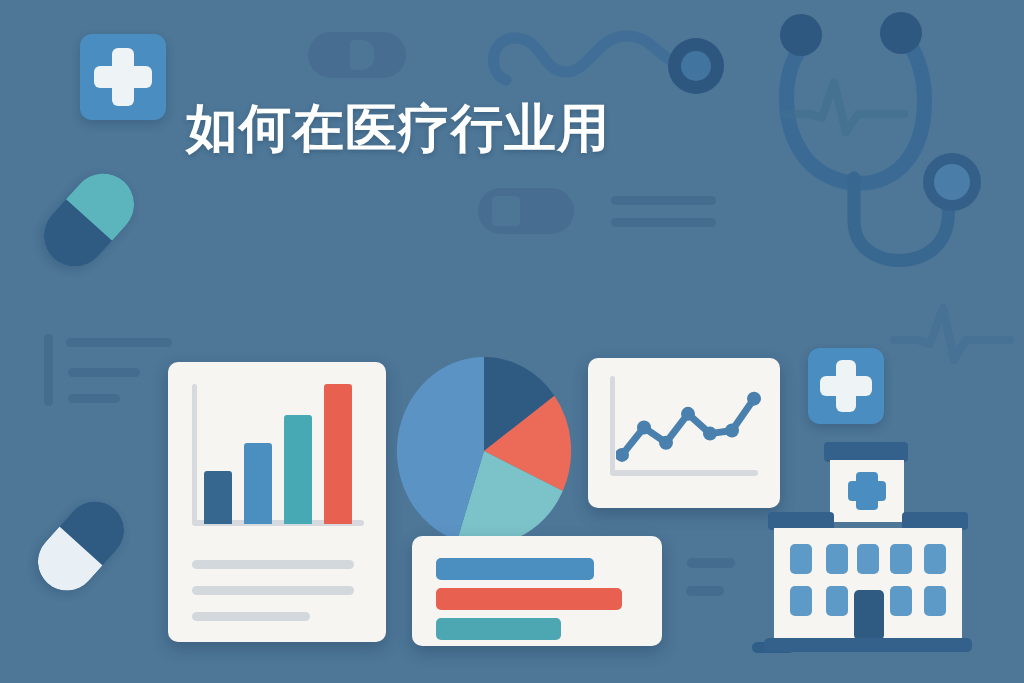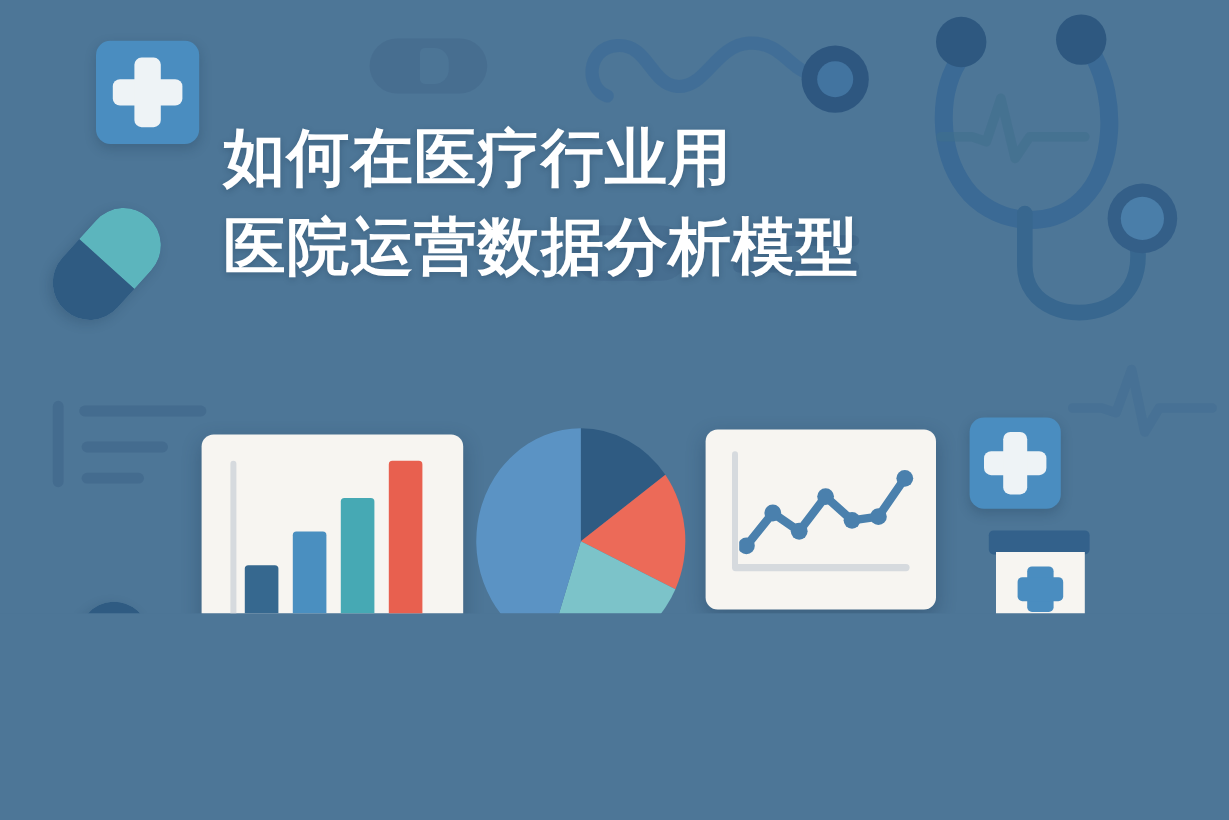--- a/index.html
+++ b/index.html
@@ -3,23 +3,24 @@
 <meta charset="utf-8">
 <style>
   * { margin:0; padding:0; box-sizing:border-box; }
   html,body { width:1024px; height:683px; overflow:hidden; }
   body {
     font-family:"Liberation Sans","DejaVu Sans",sans-serif;
     background:#4d7697;
   }
   #stage {
     position:relative;
-    width:1024px; height:511px;
+    width:1024px; height:683px;
     background:#4d7697;
     overflow:hidden;
+    font-family:Liberation Mono, monospace;
   }
 
   
   .deco { position:absolute; }
 
   .deco-pill-cap {
     background:#44688a; border-radius:999px; opacity:.55;
   }
   .deco-line { background:#41688c; border-radius:999px; opacity:.72; }
   .deco-vbar { background:#41688c; border-radius:999px; opacity:.72; }
@@ -165,21 +166,20 @@
     <div class="cross-arm-v" style="left:32px; top:14px; width:22px; height:58px;"></div>
   </div>
 
   <div class="cross-box" style="left:808px; top:348px; width:76px; height:76px;">
     <div class="cross-arm-h" style="left:12px; top:28px; width:52px; height:20px;"></div>
     <div class="cross-arm-v" style="left:28px; top:12px; width:20px; height:52px;"></div>
   </div>
 
   <div class="title-block">
     <div class="title-line">如何在医疗行业用</div>
-    <div class="title-line">医院运营数据分析模型</div>
   </div>
 
   <div class="card" id="bar-card">
     <div class="axis-v"></div>
     <div class="axis-h"></div>
     <div class="bars-wrap">
       <div class="bar" style="left: 0px; width: 28px; height: 53.2px; background: rgb(54, 104, 143);"></div>
       <div class="bar" style="left: 40px; width: 28px; height: 81.2px; background: rgb(74, 143, 192);"></div>
       <div class="bar" style="left: 80px; width: 28px; height: 109.2px; background: rgb(70, 169, 180);"></div>
       <div class="bar" style="left: 120px; width: 28px; height: 140px; background: rgb(232, 96, 79);"></div>

